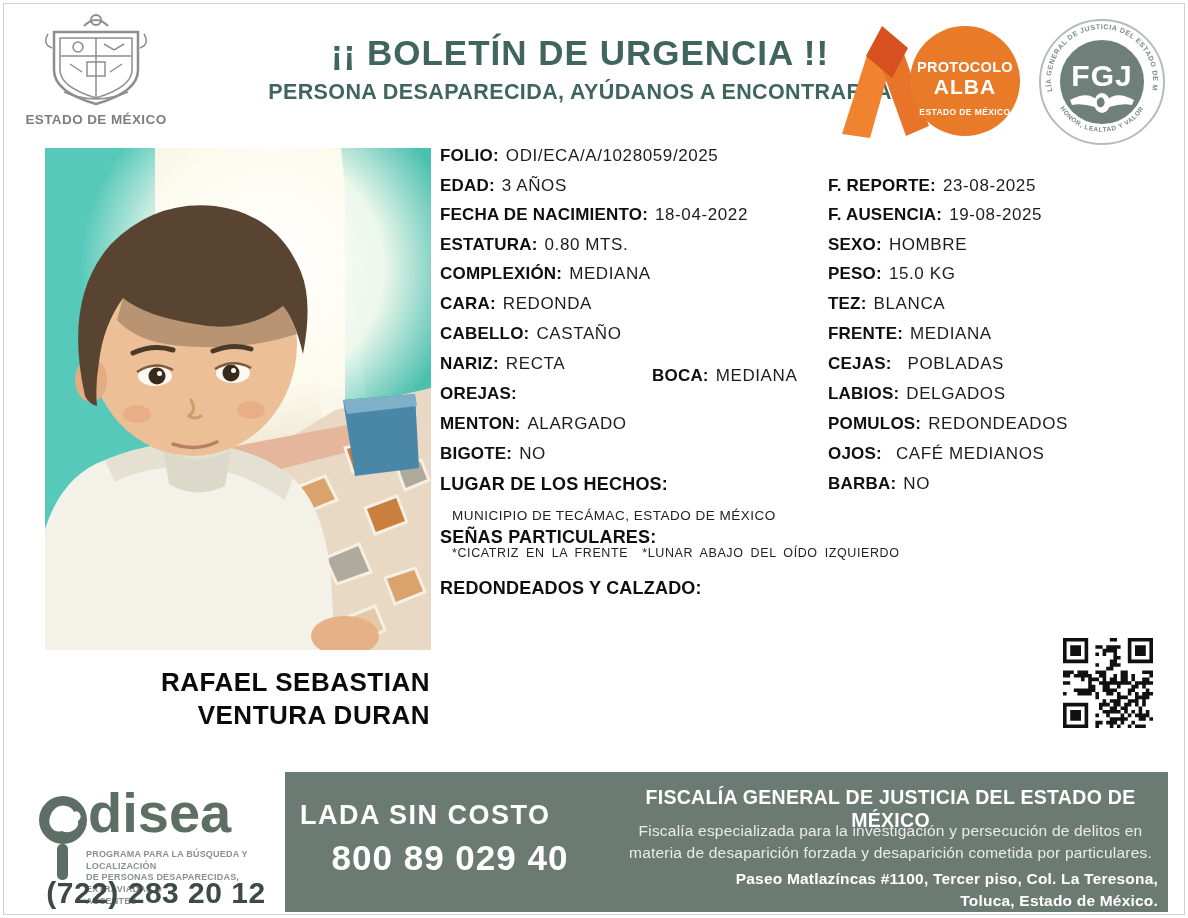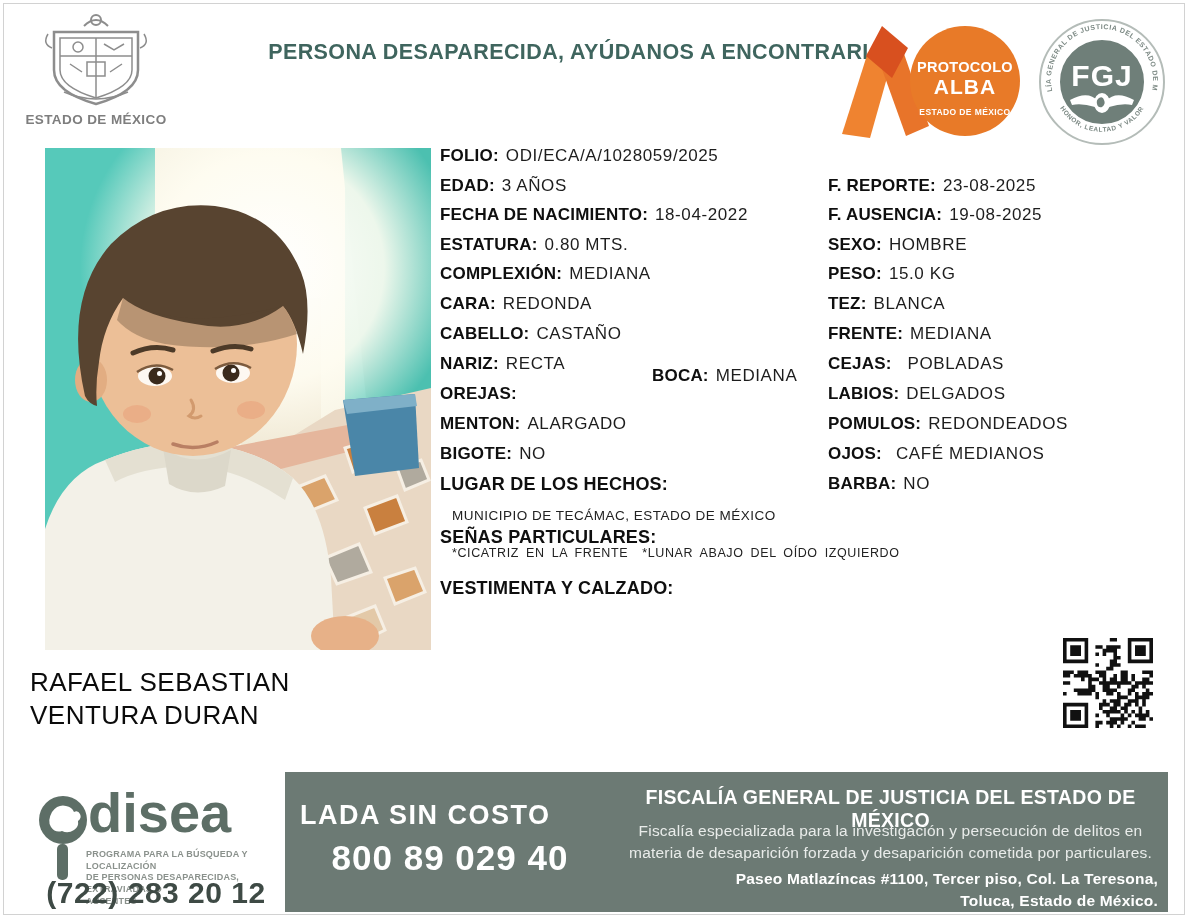--- a/index.html
+++ b/index.html
@@ -14,22 +14,22 @@
   .coat-label{position:absolute;left:16px;top:112px;width:160px;text-align:center;
     font-size:13.5px;font-weight:700;color:#7e7e7e;letter-spacing:.4px;}
   .title-wrap{position:absolute;left:230px;top:33px;width:700px;text-align:center;}
   .main-title{font-size:35px;font-weight:800;color:#3f655e;letter-spacing:1px;}
   .sub-title{font-size:21.5px;font-weight:700;color:#3f655e;letter-spacing:.4px;margin-top:7px;}
   .alba{position:absolute;left:812px;top:16px;width:220px;height:125px;}
   .fgj{position:absolute;left:1036px;top:16px;width:132px;height:132px;}
 
   
   .photo{position:absolute;left:45px;top:148px;width:386px;height:502px;}
-  .name{position:absolute;left:30px;top:666px;width:400px;text-align:left;
-    font-size:26px;font-weight:400;color:#0b0b0b;letter-spacing:.5px;line-height:1.25;}
+  .name{position:absolute;left:30px;top:666px;width:400px;text-align:right;
+    font-size:26px;font-weight:700;color:#0b0b0b;letter-spacing:.5px;line-height:1.25;}
 
   
   .frow{position:absolute;white-space:nowrap;}
   .flabel{font-weight:700;font-size:17px;color:#0f0f0f;letter-spacing:.2px;}
   .fvalue{font-size:17px;color:#1d1d1d;letter-spacing:.6px;margin-left:7px;}
   .boca-pair{position:absolute;left:212px;top:12px;}
   .detail-line{position:absolute;font-size:13.5px;color:#222;letter-spacing:.5px;white-space:pre;}
   .sec-label{position:absolute;font-weight:700;font-size:18px;color:#0f0f0f;letter-spacing:.2px;}
   .senas-detail{position:absolute;font-size:12.5px;color:#222;letter-spacing:.6px;word-spacing:3px;white-space:pre;}
 
@@ -74,20 +74,21 @@
       <path d="M30 52 l12 8 M82 52 l-12 8" stroke-width="1.5"></path>
       <path d="M44 14 q12 -12 24 0" stroke-width="2"></path>
       <circle cx="56" cy="8" r="5" stroke-width="2"></circle>
       <path d="M8 22 q-6 10 4 14 M104 22 q6 10 -4 14" stroke-width="1.5"></path>
       <path d="M24 80 q32 14 64 0" stroke-width="1.5"></path>
     </g>
   </svg>
   <div class="coat-label">ESTADO DE MÉXICO</div>
 
   <div class="title-wrap">
+    <div class="main-title">¡¡ BOLETÍN DE URGENCIA !!</div>
     <div class="sub-title">PERSONA DESAPARECIDA, AYÚDANOS A ENCONTRARLA</div>
   </div>
 
   <svg class="alba" viewBox="0 0 220 125">
     <path d="M30 118 L56 36 L80 44 L58 122 Z" fill="#EF8330"></path>
     <path d="M94 120 L66 42 L90 32 L117 110 Z" fill="#E8742A"></path>
     <path d="M54 40 L70 10 L96 32 L80 62 Z" fill="#D8501F"></path>
     <circle cx="153" cy="65" r="55" fill="#E87A28"></circle>
     <text x="153" y="56" text-anchor="middle" fill="#fff" font-size="14.5" font-weight="bold" letter-spacing="0.3">PROTOCOLO</text>
     <text x="153" y="78" text-anchor="middle" fill="#fff" font-size="21" font-weight="bold" letter-spacing="1">ALBA</text>
@@ -217,21 +218,21 @@
     <span class="flabel">BIGOTE:</span><span class="fvalue">NO</span>
   </div>
   <div class="frow" style="left:440px;top:474px">
     <span class="flabel" style="font-size:18px">LUGAR DE LOS HECHOS:</span><span class="fvalue"></span>
   </div>
   <div class="detail-line" style="left:452px;top:508px">MUNICIPIO DE TECÁMAC, ESTADO DE MÉXICO</div>
 
   <div class="sec-label" style="left:440px;top:527px">SEÑAS PARTICULARES:</div>
   <div class="senas-detail" style="left:452px;top:546px">*CICATRIZ EN LA FRENTE  *LUNAR ABAJO DEL OÍDO IZQUIERDO</div>
 
-  <div class="sec-label" style="left:440px;top:578px">VESTIMENTA Y CALZADO:</div>
+  <div class="sec-label" style="left:440px;top:578px">REDONDEADOS Y CALZADO:</div>
 
   <div class="frow" style="left:828px;top:176px">
     <span class="flabel">F. REPORTE:</span><span class="fvalue">23-08-2025</span>
   </div>
   <div class="frow" style="left:828px;top:205px">
     <span class="flabel">F. AUSENCIA:</span><span class="fvalue">19-08-2025</span>
   </div>
   <div class="frow" style="left:828px;top:235px">
     <span class="flabel">SEXO:</span><span class="fvalue">HOMBRE</span>
   </div>

